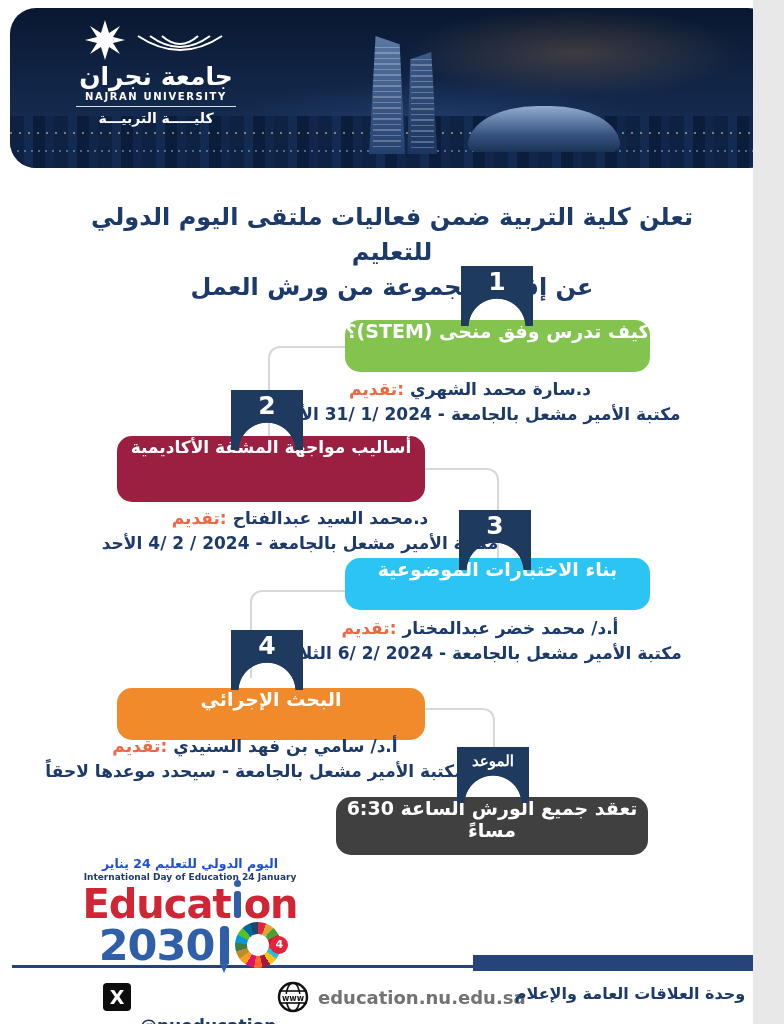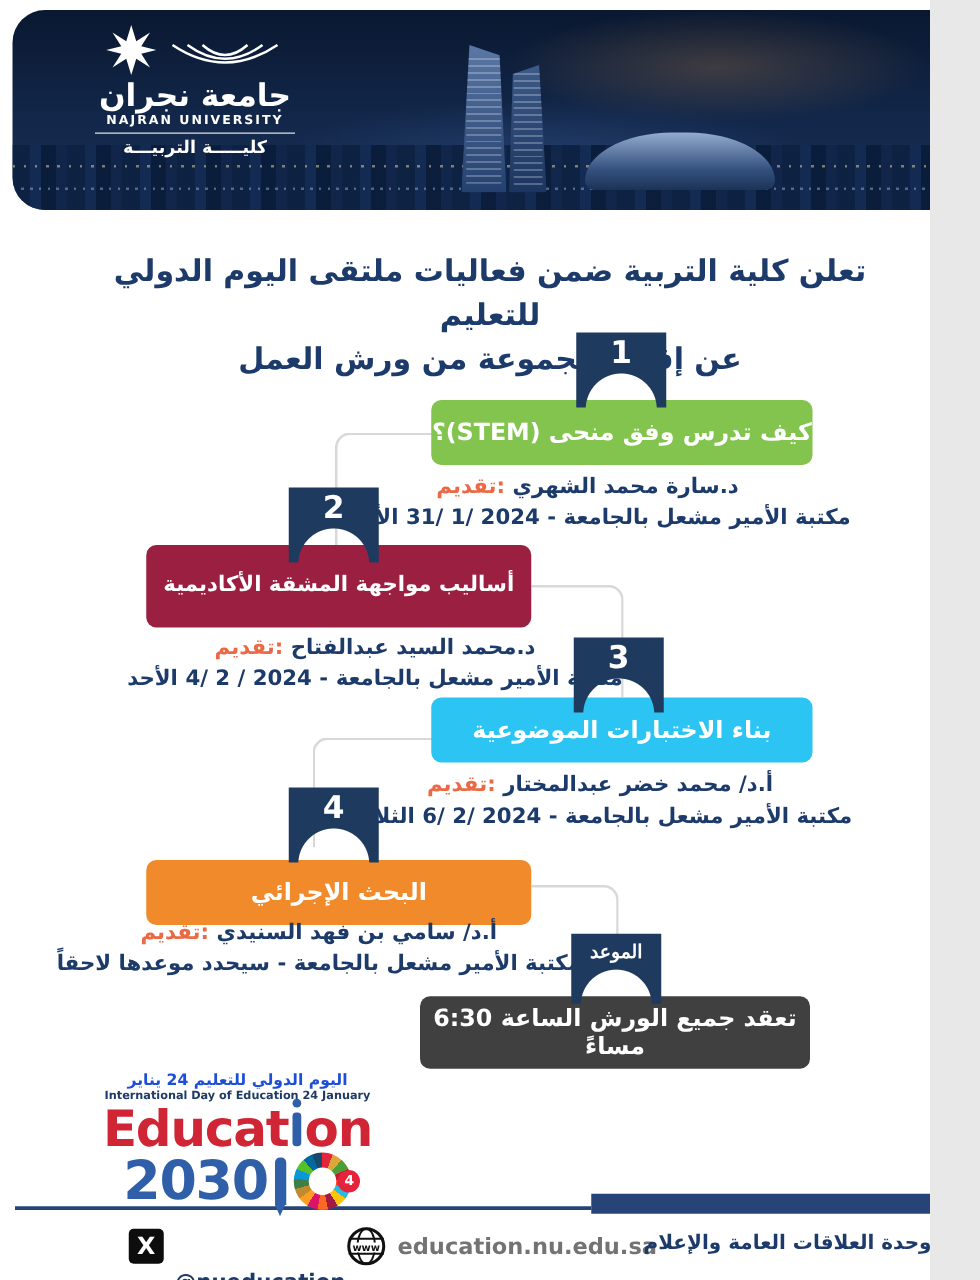--- a/index.html
+++ b/index.html
@@ -1,17 +1,17 @@
 <!DOCTYPE html>
 <html><head>
 <meta charset="utf-8">
 <style>
   html,body{margin:0;padding:0;background:#e8e8e8;}
   #poster{position:relative;width:744px;height:1024px;background:#ffffff;overflow:hidden;
-          font-family:"DejaVu Sans",sans-serif;}
+          font-family:"DejaVu Sans",sans-serif;padding-left:9px;}
 
   
   .hero{position:absolute;left:10px;top:8px;width:764px;height:160px;border-radius:26px;
         overflow:hidden;background:linear-gradient(180deg,#0a1830 0%,#12274a 55%,#1b3358 100%);}
   .glow1{position:absolute;right:30px;top:0;width:340px;height:90px;
          background:radial-gradient(ellipse at center,rgba(255,170,80,.20),transparent 70%);}
   .glow2{position:absolute;left:28%;bottom:-10px;width:420px;height:100px;
          background:radial-gradient(ellipse at center,rgba(110,160,255,.16),transparent 70%);}
   .skyline{position:absolute;left:0;right:0;bottom:0;height:52px;opacity:.95;
         background:repeating-linear-gradient(90deg,#0d2142 0 14px,#132b52 14px 23px,#0a1c3a 23px 35px,#11254a 35px 44px);}
@@ -43,22 +43,22 @@
   .conn-tl{border-top-width:2px;border-left-width:2px;border-top-left-radius:12px;}
   .conn-tr{border-top-width:2px;border-right-width:2px;border-top-right-radius:12px;}
 
   
   .badge{position:absolute;width:72px;height:60px;z-index:3;text-align:center;color:#fff;
          background:radial-gradient(circle at 50% 102%,transparent 28px,#1e3a5f 28.8px);}
   .badge .num{display:block;margin-top:1px;font-size:25px;font-weight:bold;}
   .badge .word{display:block;margin-top:5px;font-size:15px;font-weight:bold;direction:rtl;}
 
   
-  .banner{position:absolute;z-index:2;border-radius:8px;color:#fff;font-weight:bold;direction:rtl;
-          display:flex;flex-direction:column;justify-content:center;align-items:center;text-align:center;}
+  .banner{position:absolute;z-index:2;border-radius:15px;color:#fff;font-weight:bold;direction:rtl;
+          display:flex;flex-direction:column;align-items:center;text-align:center;}
   .banner-1{left:345px;top:320px;width:305px;height:52px;background:#82c44e;font-size:19px;}
   .banner-2{left:117px;top:436px;width:308px;height:66px;background:#9b1f40;font-size:17px;line-height:1.4;}
   .banner-3{left:345px;top:558px;width:305px;height:52px;background:#2bc4f3;font-size:19px;}
   .banner-4{left:117px;top:676px;width:308px;height:52px;background:#f18a2b;font-size:19px;margin-top:12px;}
   .banner-time{left:336px;top:797px;width:312px;height:58px;background:#404040;font-size:19px;z-index:2;}
 
   
   .info{position:absolute;z-index:2;text-align:center;color:#1c3a6a;font-weight:bold;font-size:17px;}
   .iline{display:flex;direction:ltr;justify-content:center;align-items:baseline;gap:6px;line-height:1.45;}
   .taqdim{color:#eb6a45;}

